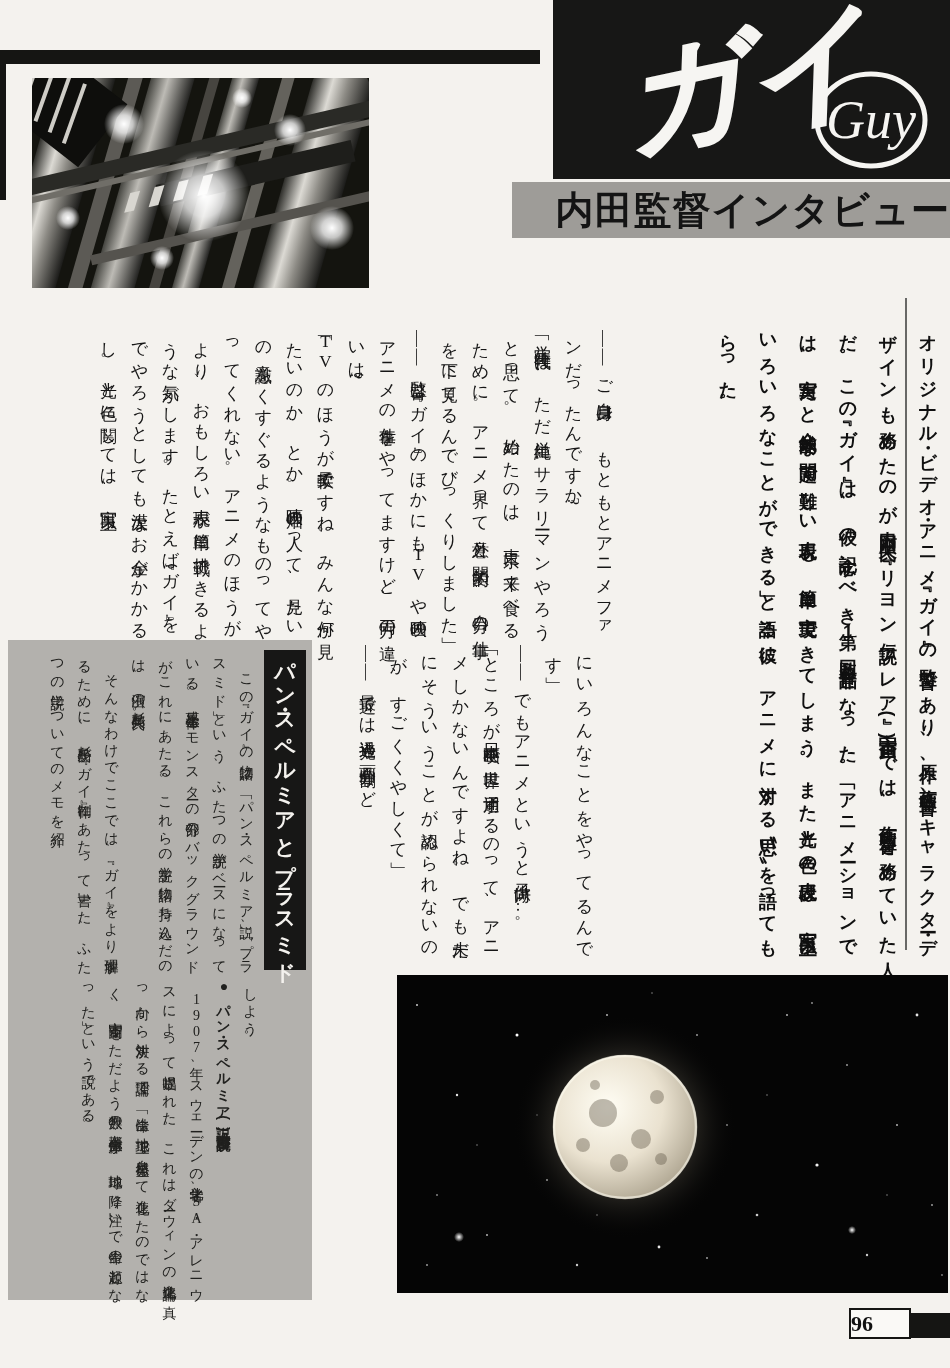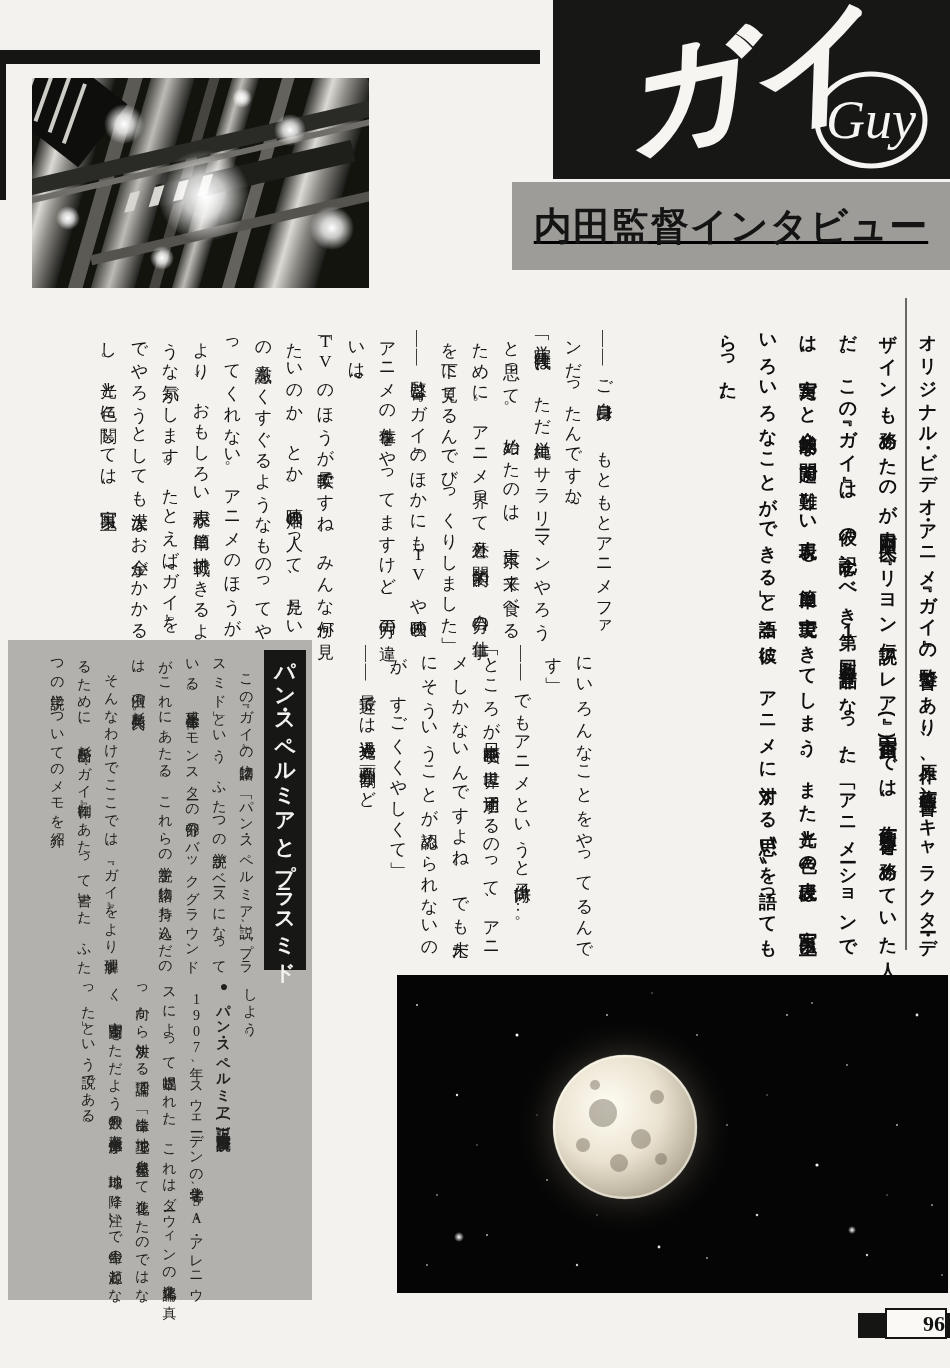--- a/index.html
+++ b/index.html
@@ -4,28 +4,28 @@
 <style>
   * { margin:0; padding:0; box-sizing:border-box; }
   body { background:#cfcdc9; font-family:"Liberation Serif", serif; }
   .page { position:relative; width:950px; height:1368px; background:#f4f2ee; overflow:hidden; margin:0 auto; }
 
   
   .top-rule   { position:absolute; left:0; top:50px; width:540px; height:14px; background:#151513; }
   .left-rule  { position:absolute; left:0; top:50px; width:6px; height:150px; background:#151513; }
   .scan-line  { position:absolute; left:905px; top:298px; width:2px; height:652px; background:#3a3a38; opacity:.75; }
   .bottom-bar { position:absolute; left:858px; top:1313px; width:92px; height:25px; background:#151513; }
-  .pagenum-box{ position:absolute; left:885px; top:1308px; width:62px; height:31px; background:#faf9f6;
-                border:2px solid #151513; display:flex; align-items:center; justify-content:flex-end;
+  .pagenum-box{ position:absolute; left:849px; top:1308px; width:62px; height:31px; background:#faf9f6;
+                border:2px solid #151513; display:flex; align-items:center; justify-content:flex-start;
                 font:bold 22px "Liberation Serif", serif; color:#111; }
 
   
   .logo-box  { position:absolute; left:553px; top:0; width:397px; height:179px; background:#171716; }
-  .title-bar { position:absolute; left:512px; top:182px; width:438px; height:88px; background:#9e9c98;
-               display:flex; align-items:center; justify-content:center;text-decoration:underline; }
+  .title-bar { position:absolute; left:512px; top:182px; width:438px; height:56px; background:#9e9c98;
+               display:flex; align-items:center; justify-content:flex-end; }
   .title-bar .t { font:bold 38px "Liberation Sans", sans-serif; color:#141414; letter-spacing:1px; white-space:nowrap; }
 
   
   .photo1 { position:absolute; left:32px; top:78px; width:337px; height:210px; }
   .photo2 { position:absolute; left:397px; top:975px; width:551px; height:318px; }
   .photo1 svg, .photo2 svg { display:block; width:100%; height:100%; }
 
   
   .vt { writing-mode:vertical-rl; text-orientation:mixed; text-align:justify; color:#161616; }
   .vt p { margin:0; }

